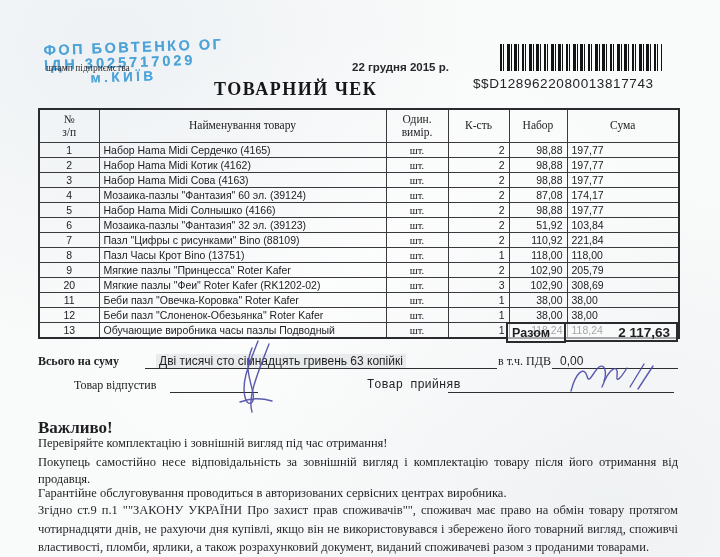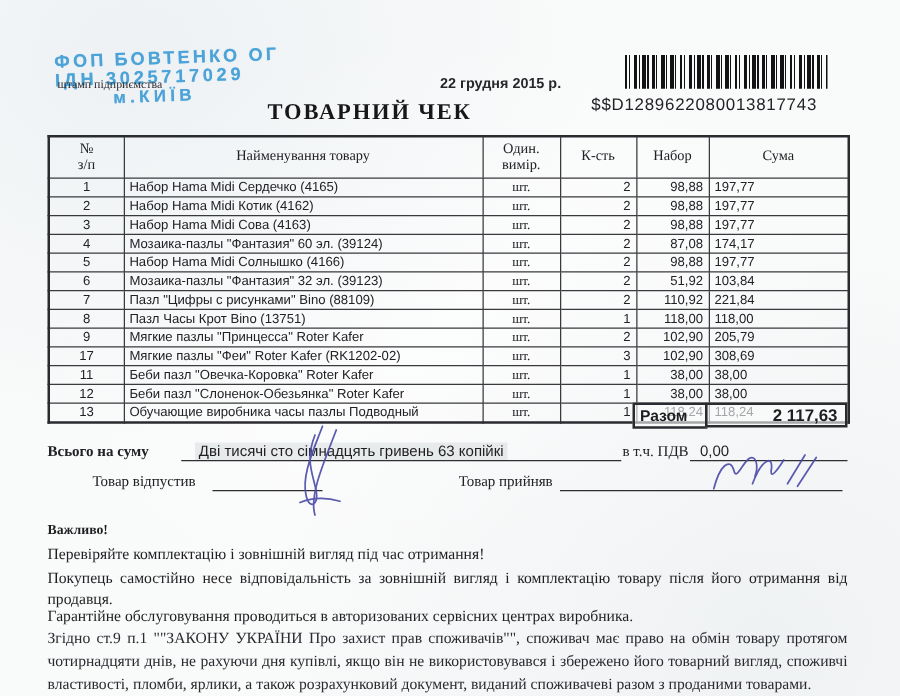--- a/index.html
+++ b/index.html
@@ -72,25 +72,25 @@
   .sum-words-label{left:38px;top:354px;font-weight:bold;}
   .sum-words-line{left:145px;top:351px;width:352px;height:17px;border-bottom:1px solid #2f2f33;}
   .sum-words{left:156px;top:354px;font-family:"Liberation Sans", sans-serif;font-size:12px;
     background:rgba(118,130,138,.13);padding:0 3px;}
   .vat-label{left:498px;top:354px;}
   .vat-line{left:552px;top:351px;width:126px;height:17px;border-bottom:1px solid #2f2f33;}
   .vat-value{left:560px;top:354px;font-family:"Liberation Sans", sans-serif;font-size:12px;}
 
   .released-label{left:74px;top:378px;}
   .released-line{left:170px;top:375px;width:88px;height:17px;border-bottom:1px solid #2f2f33;}
-  .received-label{left:367px;top:378px;}
+  .received-label{left:367px;top:378px;font-family:Liberation Mono, monospace;}
   .received-line{left:448px;top:375px;width:226px;height:17px;border-bottom:1px solid #2f2f33;}
   .no-claims{left:327px;top:402px;font-size:12.5px;}
 
-  .important{left:38px;top:418px;font-weight:bold;font-size:11px;}
+  .important{left:38px;top:418px;font-weight:bold;font-size:17px;}
   .note1{left:38px;top:436px;font-size:12.5px;}
   .note2{left:38px;top:454px;width:640px;font-size:12.5px;line-height:17px;text-align:justify;}
   .note3{left:38px;top:486px;font-size:12.5px;}
   .law{left:38px;top:501px;width:640px;font-size:12.5px;line-height:18.5px;text-align:justify;color:#2a2a30;}
 
   svg.sig{overflow:visible;}
 </style>
 </head>
 <body>
 
@@ -196,21 +196,21 @@
         </tr>
         <tr>
           <td class="c0">9</td>
           <td class="c1">Мягкие пазлы "Принцесса" Roter Kafer</td>
           <td class="c2">шт.</td>
           <td class="c3">2</td>
           <td class="c4">102,90</td>
           <td class="c5">205,79</td>
         </tr>
         <tr>
-          <td class="c0">17</td>
+          <td class="c0">20</td>
           <td class="c1">Мягкие пазлы "Феи" Roter Kafer (RK1202-02)</td>
           <td class="c2">шт.</td>
           <td class="c3">3</td>
           <td class="c4">102,90</td>
           <td class="c5">308,69</td>
         </tr>
         <tr>
           <td class="c0">11</td>
           <td class="c1">Беби пазл "Овечка-Коровка" Roter Kafer</td>
           <td class="c2">шт.</td>

